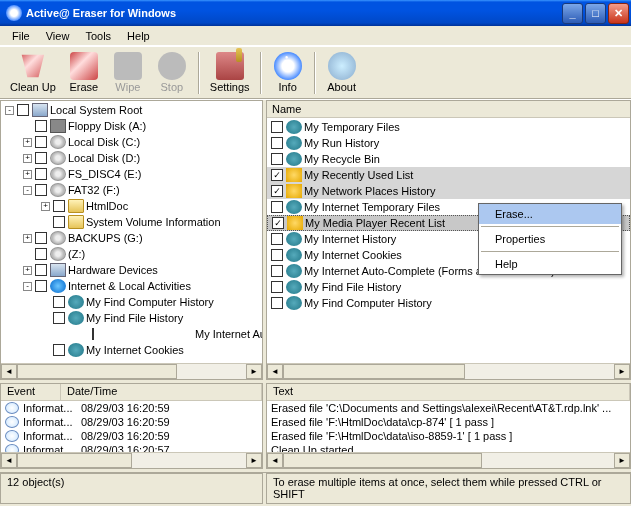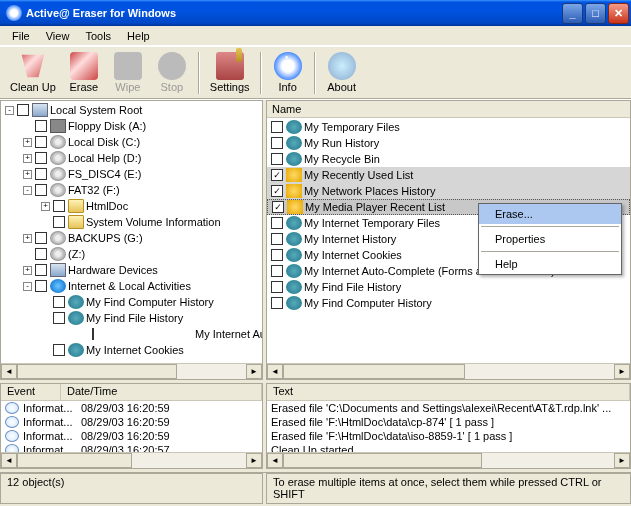--- a/index.html
+++ b/index.html
@@ -150,21 +150,21 @@
         <div class="node" style="padding-left: 22px;">
           <span class="tog">+</span>
           <span class="chk"></span>
           <span class="ic ic-disk"></span>
           <span>Local Disk (C:)</span>
         </div>
         <div class="node" style="padding-left: 22px;">
           <span class="tog">+</span>
           <span class="chk"></span>
           <span class="ic ic-disk"></span>
-          <span>Local Help (D:)</span>
+          <span>Local Disk (D:)</span>
         </div>
         <div class="node" style="padding-left: 22px;">
           <span class="tog">+</span>
           <span class="chk"></span>
           <span class="ic ic-disk"></span>
           <span>FS_DISC4 (E:)</span>
         </div>
         <div class="node" style="padding-left: 22px;">
           <span class="tog">-</span>
           <span class="chk"></span>
@@ -261,29 +261,29 @@
         <div class="row sel">
           <span class="chk checked"></span>
           <span class="ic ic-star"></span>
           <span>My Recently Used List</span>
         </div>
         <div class="row sel">
           <span class="chk checked"></span>
           <span class="ic ic-star"></span>
           <span>My Network Places History</span>
         </div>
+        <div class="row">
+          <span class="chk"></span>
+          <span class="ic ic-ie"></span>
+          <span>My Internet Temporary Files</span>
+        </div>
         <div class="row sel focus">
           <span class="chk checked"></span>
           <span class="ic ic-star"></span>
           <span>My Media Player Recent List</span>
-        </div>
-        <div class="row">
-          <span class="chk"></span>
-          <span class="ic ic-ie"></span>
-          <span>My Internet Temporary Files</span>
         </div>
         <div class="row">
           <span class="chk"></span>
           <span class="ic ic-ie"></span>
           <span>My Internet History</span>
         </div>
         <div class="row">
           <span class="chk"></span>
           <span class="ic ic-ie"></span>
           <span>My Internet Cookies</span>

